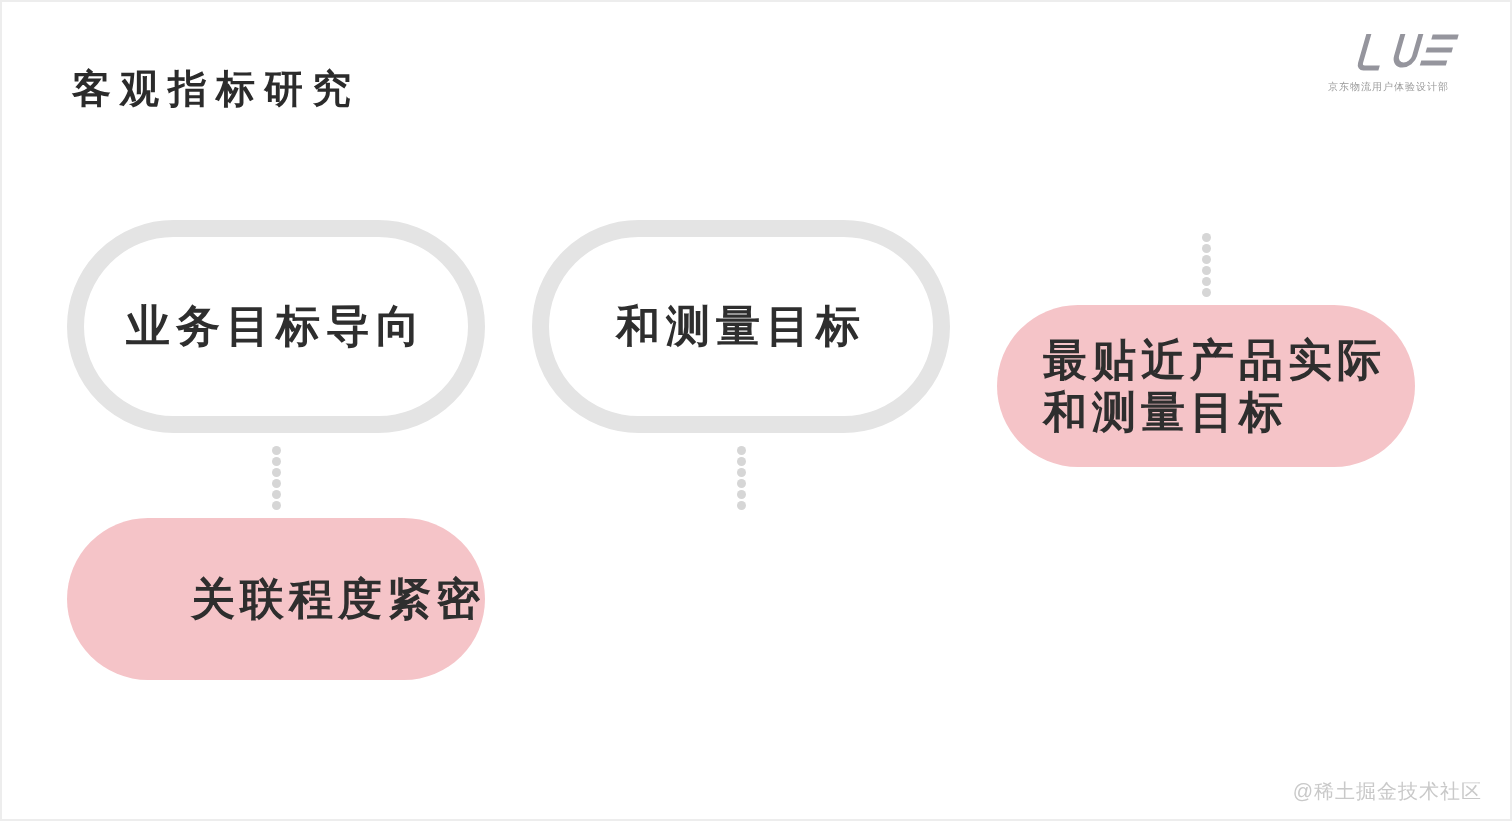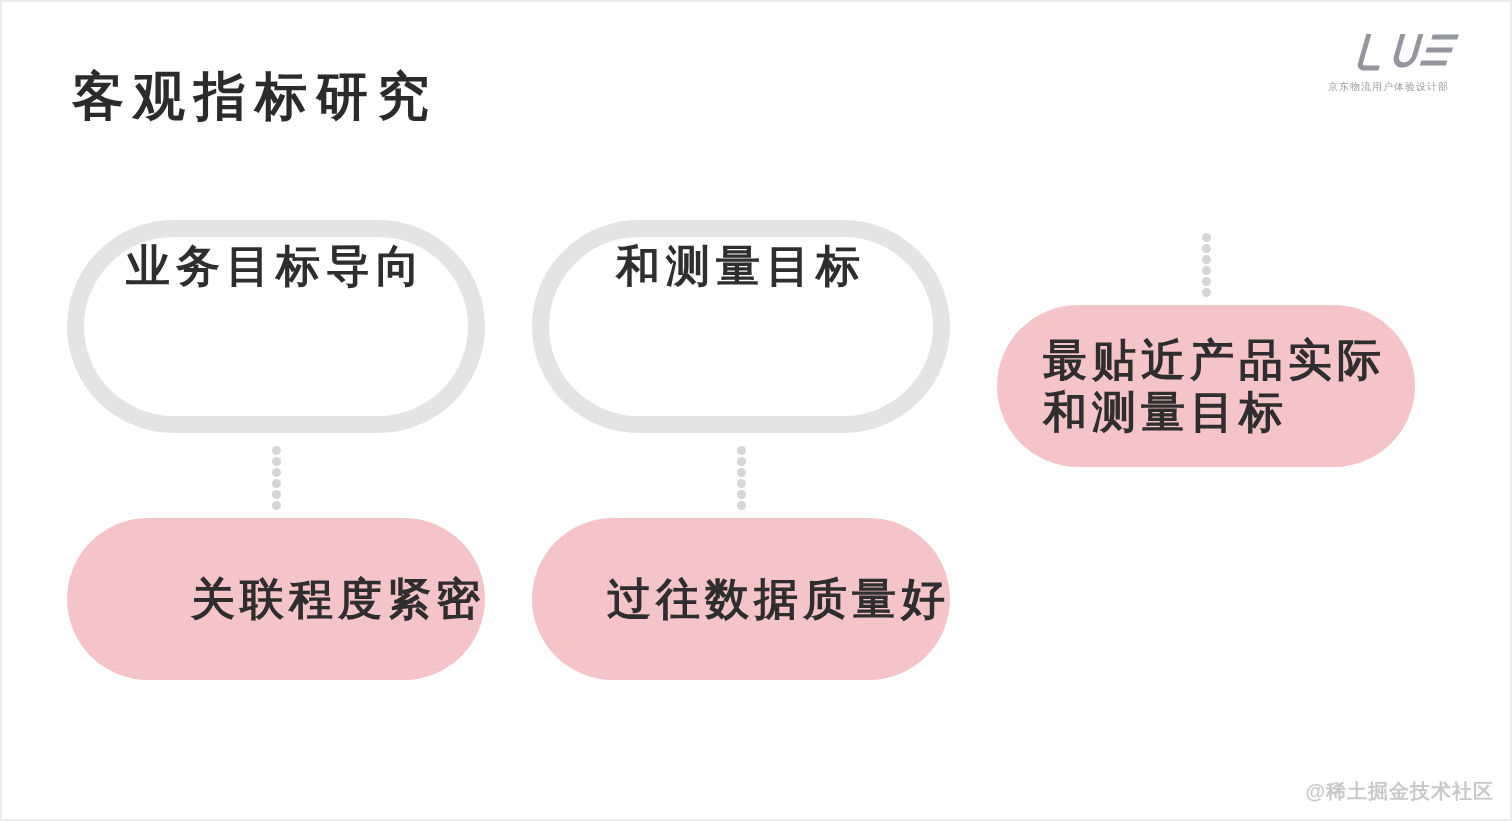--- a/index.html
+++ b/index.html
@@ -11,21 +11,21 @@
     overflow: hidden;
   }
   .slide {
     position: absolute; inset: 0;
     background: #ffffff;
     border: 2px solid #ededed;
   }
   
   .page-title {
     position: absolute; left: 70px; top: 60px;
-    font-size: 52px; font-weight: 700; color: #2b2b2b;
+    font-size: 39px; font-weight: 700; color: #2b2b2b;
     letter-spacing: 9px; white-space: nowrap; text-align: right;
   }
   .logo-block {
     position: absolute; right: 32px; top: 28px;
     width: 150px; text-align: left;
   }
   .logo-mark { display: block; margin: 0 auto; }
   .logo-subtitle {
     display: block; margin-top: 4px;
     font-size: 10px; color: #9b9b9b; letter-spacing: 1px;
@@ -39,21 +39,21 @@
   }
   .flow-column {
     width: 418px;
     display: flex; flex-direction: column; align-items: center;
   }
   .stage-pill {
     width: 418px; height: 213px;
     background: #ffffff;
     border: 17px solid #e4e4e4;
     border-radius: 120px;
-    display: flex; align-items: flex-start; justify-content: center;
+    display: flex; align-items: center; justify-content: center;
   }
   .stage-pill .pill-label {
     font-size: 44px; font-weight: 700; color: #2e2e2e;
     letter-spacing: 6px; white-space: nowrap;
   }
   .dotted-connector {
     margin: 13px 0 8px 0;
     display: flex; flex-direction: column; gap: 2px; align-items: center;
   }
   .dotted-connector i {
@@ -75,24 +75,23 @@
     padding-left: 46px;
   }
   .result-pill.two-line .pill-lines {
     display: flex; flex-direction: column;
   }
   .result-pill.two-line .pill-label {
     line-height: 52px; text-align: left;
   }
   
   .watermark {
-    position: absolute; right: 16px; bottom: 14px;
+    position: absolute; right: 28px; bottom: 14px;
     font-size: 20px; color: #c9c9c9; letter-spacing: 1px;
     white-space: nowrap;
-    font-weight: bold;
   }
 </style>
 </head>
 <body>
 
 <div class="slide">
 
   <div class="page-title">客观指标研究</div>
 
   <div class="logo-block">
@@ -132,23 +131,20 @@
         <span class="pill-label">和测量目标</span>
       </div>
       <div class="dotted-connector">
         <i></i>
           <i></i>
           <i></i>
           <i></i>
           <i></i>
           <i></i>
       </div>
-      <div class="result-pill">
-        <span class="pill-label">过往数据质量好</span>
-      </div>
     </div>
 
     <div class="flow-column">
       <div class="dotted-connector">
         <i></i>
           <i></i>
           <i></i>
           <i></i>
           <i></i>
           <i></i>

